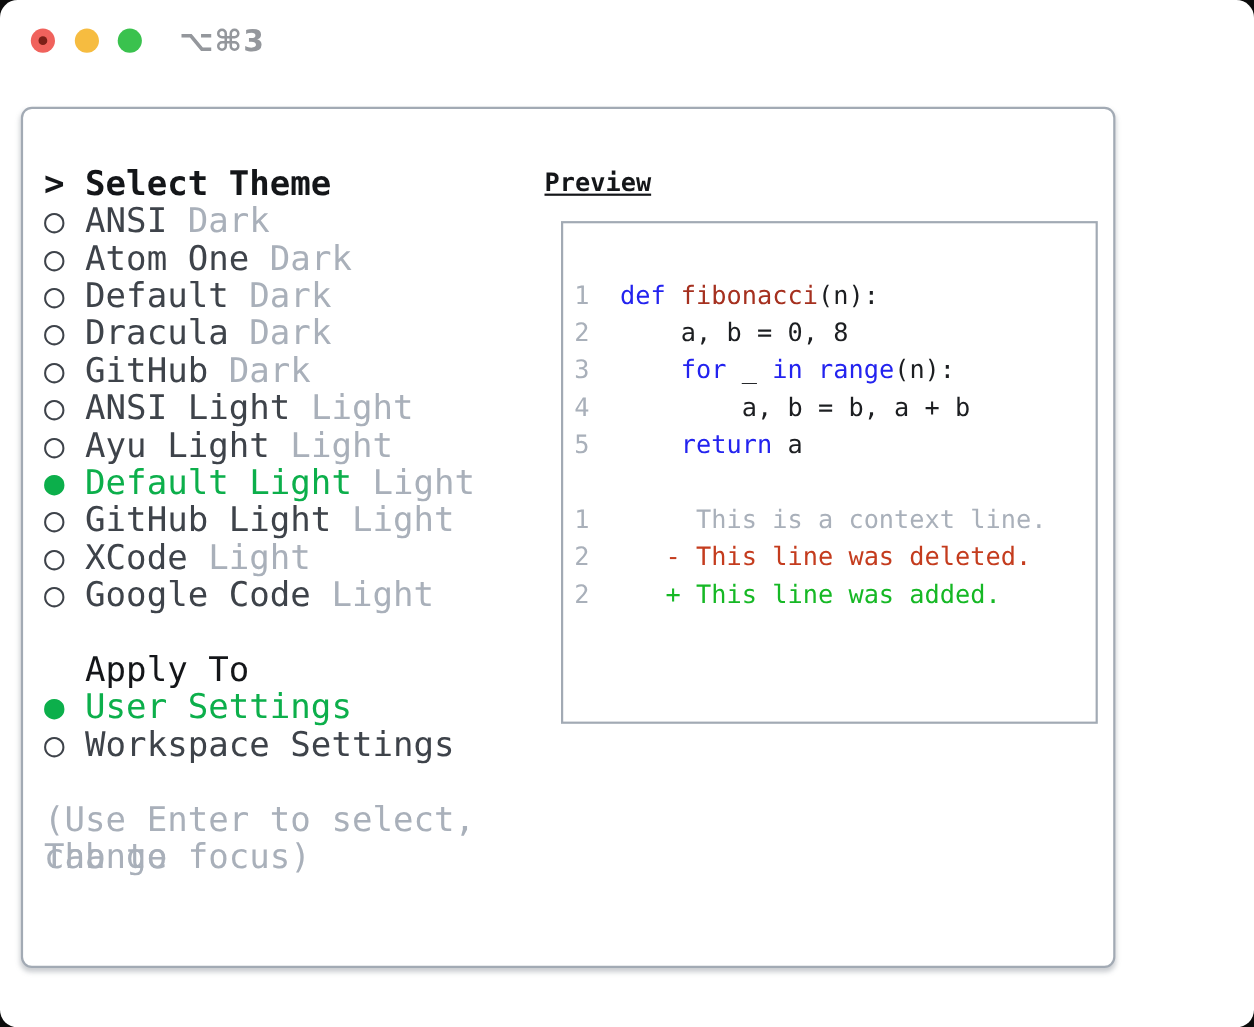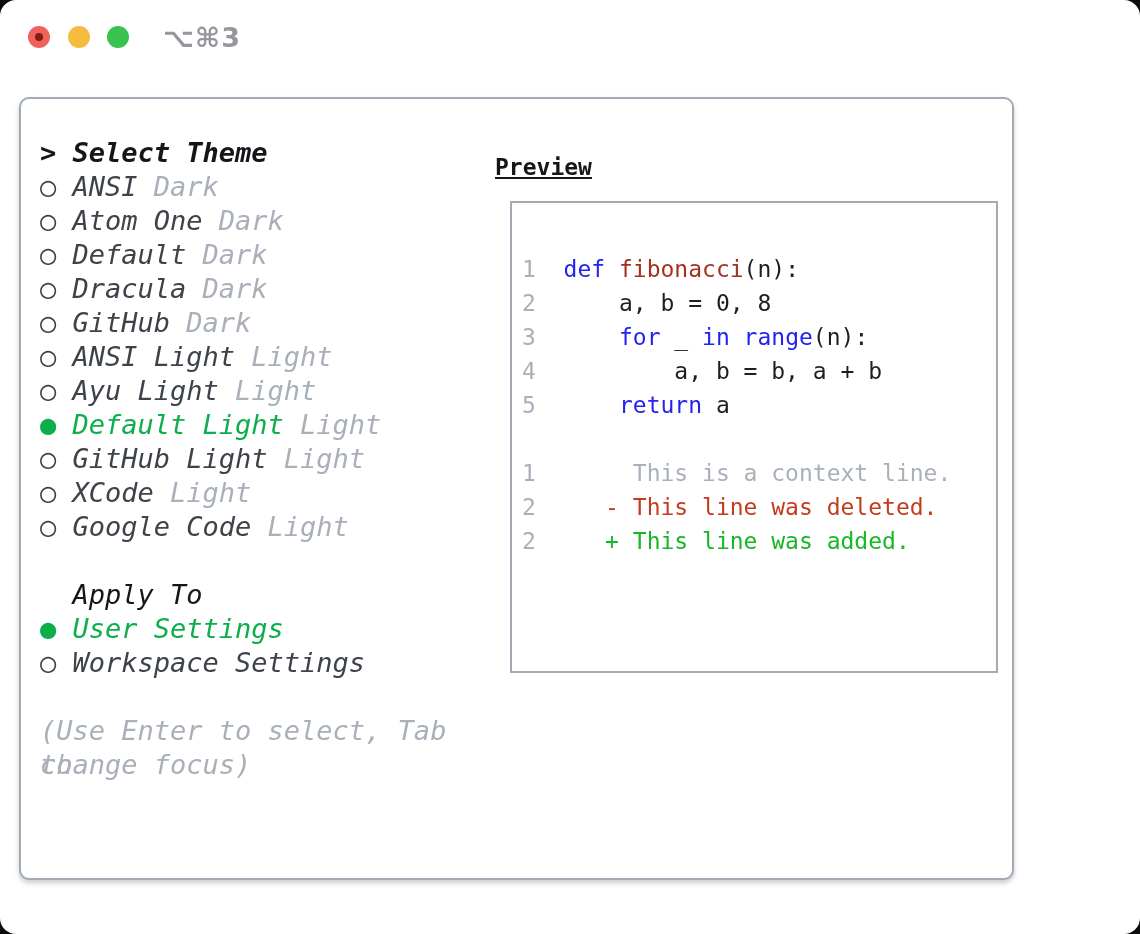--- a/index.html
+++ b/index.html
@@ -19,40 +19,40 @@
     position:absolute;left:163px;top:22px;font-size:27px;font-weight:bold;
     color:var(--titlebar_gray);font-family:"DejaVu Sans","Liberation Sans",sans-serif;
     letter-spacing:1px;
   }
   
   .panel{
     position:absolute;left:19px;top:97px;width:991px;height:779px;
     border:2px solid var(--border_gray);border-radius:10px;background:#fff;
     box-shadow:0 3px 5px rgba(100,110,120,0.35);
   }
-  .left-col{position:absolute;left:19px;top:37px;width:450px;font-size:27px;font-style:italic;}
+  .left-col{position:absolute;left:19px;top:51px;width:450px;font-size:31px;}
   .row{height:34px;line-height:34px;white-space:nowrap;color:var(--text_dark);}
   .marker{display:inline-block;width:2ch;color:var(--text_dark);}
   .bold{font-weight:bold;color:var(--heading_black);}
   .prompt{font-weight:bold;color:var(--heading_black);}
   .variant{color:var(--muted_gray);}
   .theme-row.selected .marker,
   .theme-row.selected .name{color:var(--accent_green);}
   .apply-row.selected .marker,
   .apply-row.selected .name{color:var(--accent_green);}
   .indent2{padding-left:2ch;}
   .heading2{color:var(--heading_black);}
   .help-line{height:34px;line-height:34px;color:var(--muted_gray);}
   
   .right-col{position:absolute;left:474px;top:51px;width:500px;font-size:23px;}
   .preview-heading{height:34px;line-height:34px;font-weight:bold;color:var(--heading_black);text-decoration:underline;}
   .preview-box{
     margin-top:17px;margin-left:15px;width:474px;height:404px;
     border:2px solid var(--border_gray);background:#fff;
-    padding:49px 0 15px 10px;box-sizing:content-box;overflow:hidden;
+    padding:49px 0 0 10px;box-sizing:content-box;overflow:hidden;
   }
   .crow{height:34px;line-height:34px;white-space:pre;font-size:23px;color:var(--code_plain);}
   .lnum{color:var(--muted_gray);}
   .seg-keyword{color:var(--keyword_blue);}
   .seg-function{color:var(--function_red);}
   .seg-plain{color:var(--code_plain);}
   .seg-context{color:var(--muted_gray);}
   .seg-deleted{color:var(--diff_red);}
   .seg-added{color:var(--diff_green);}
 </style>

